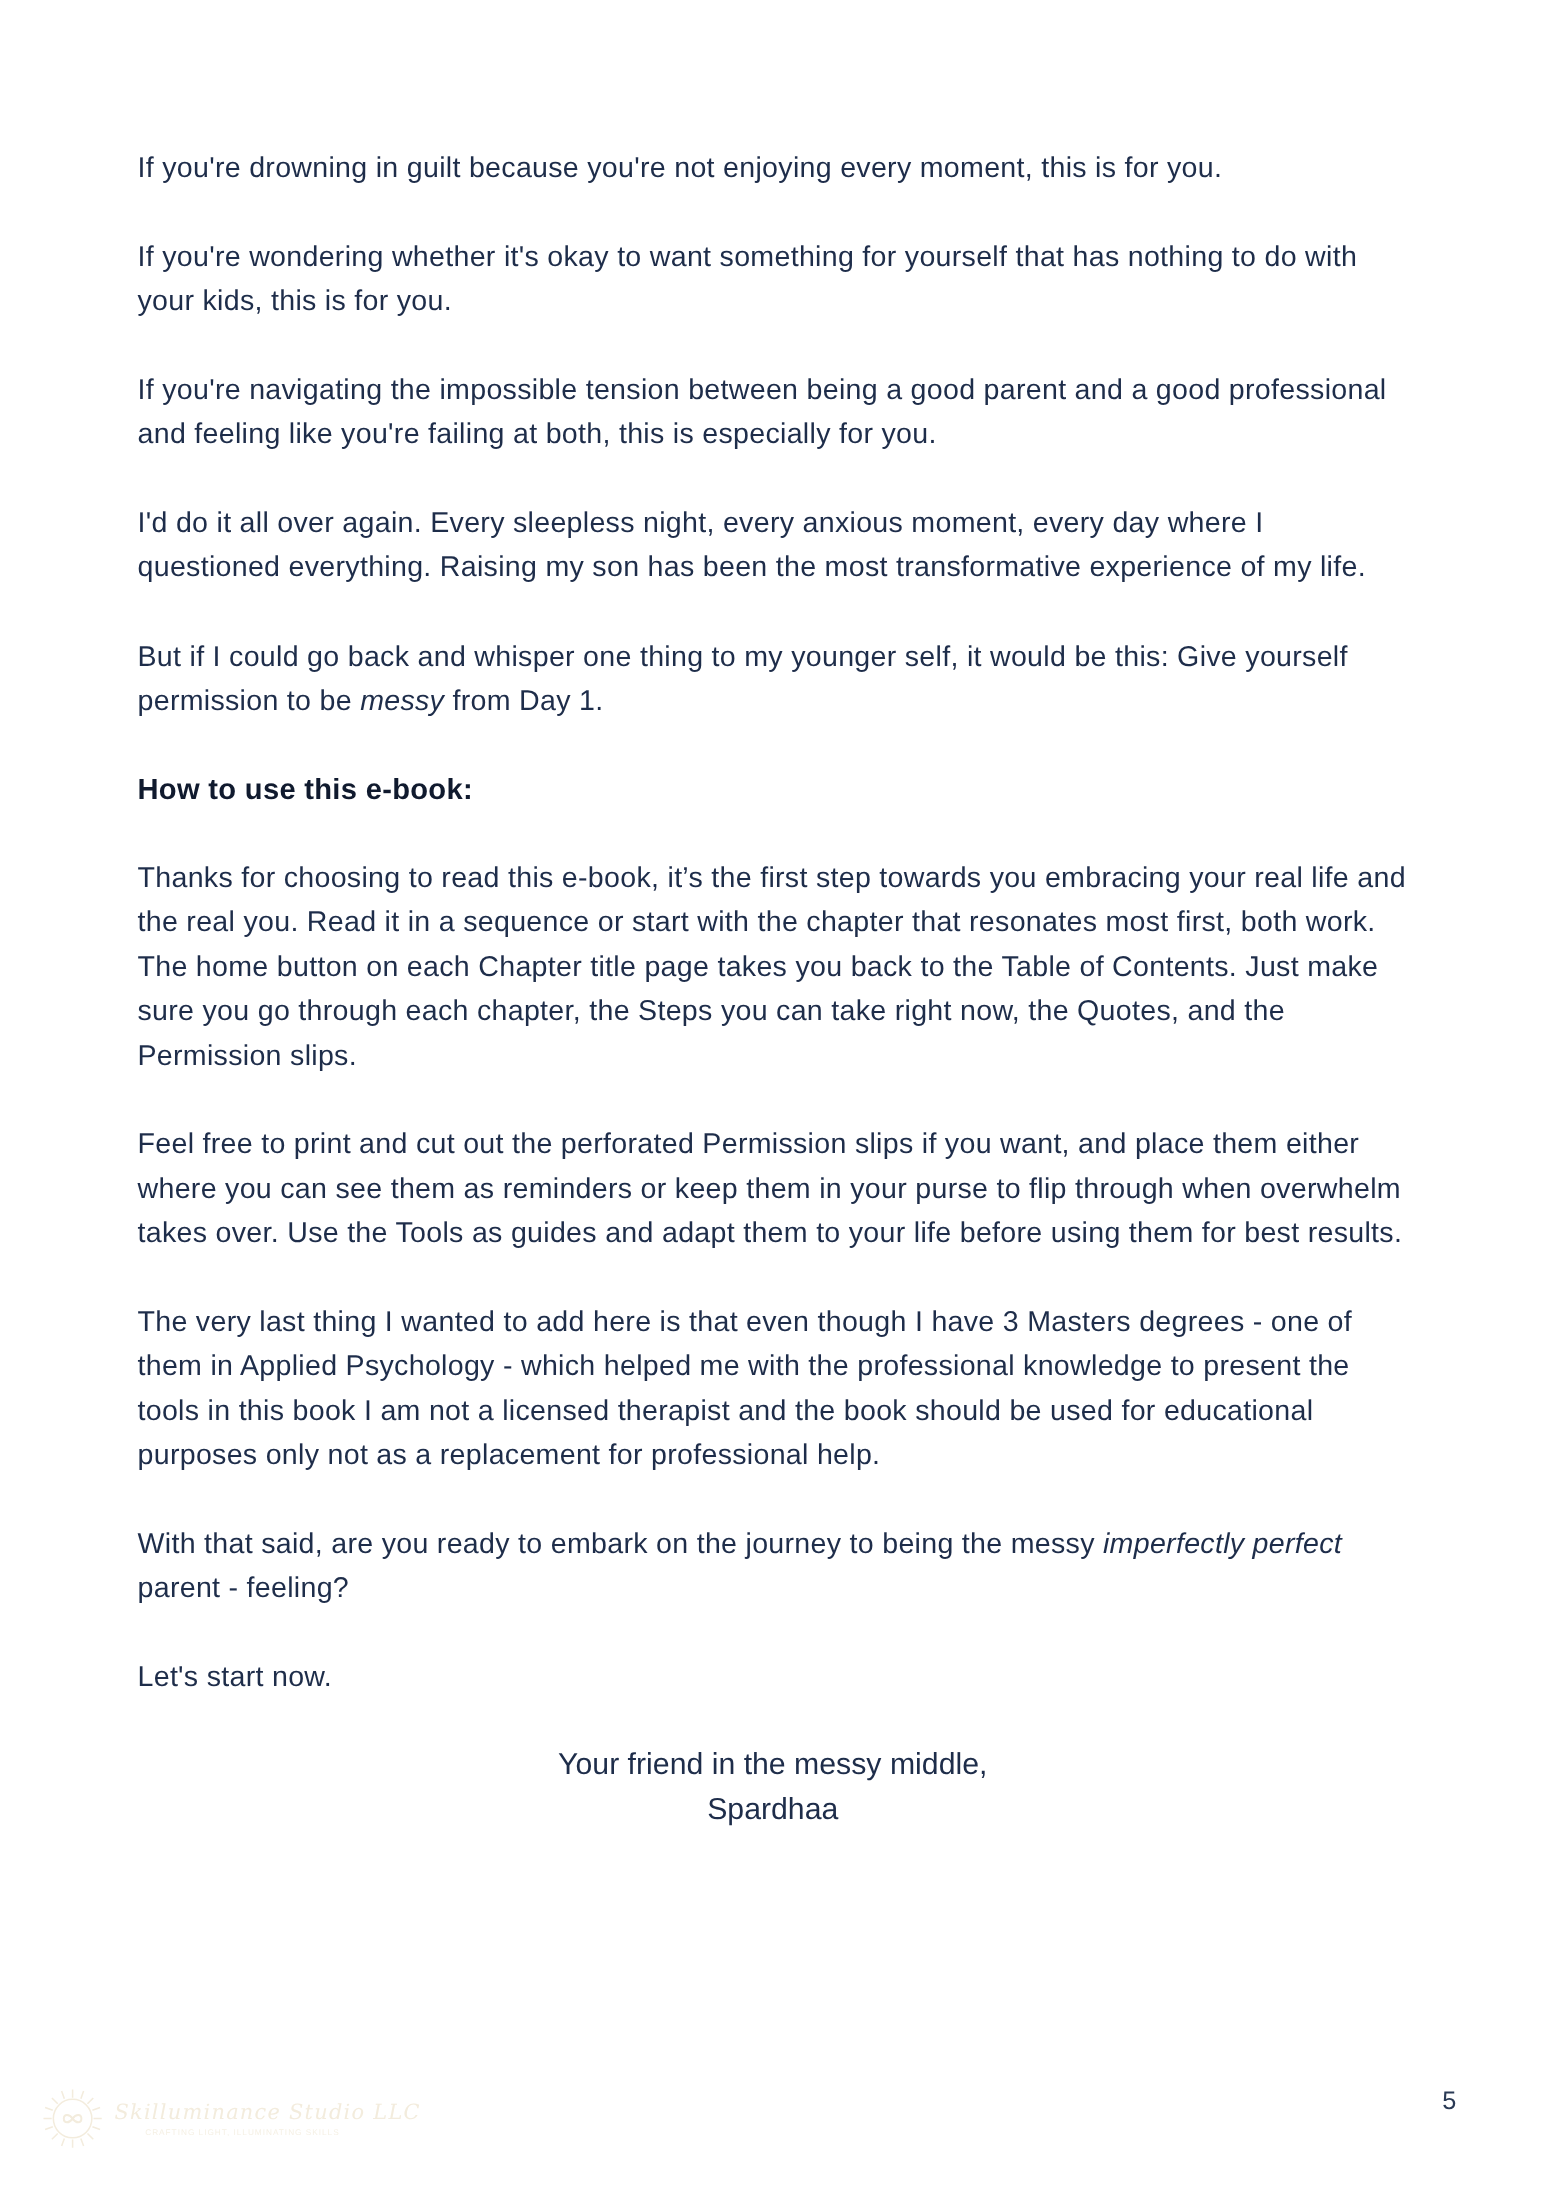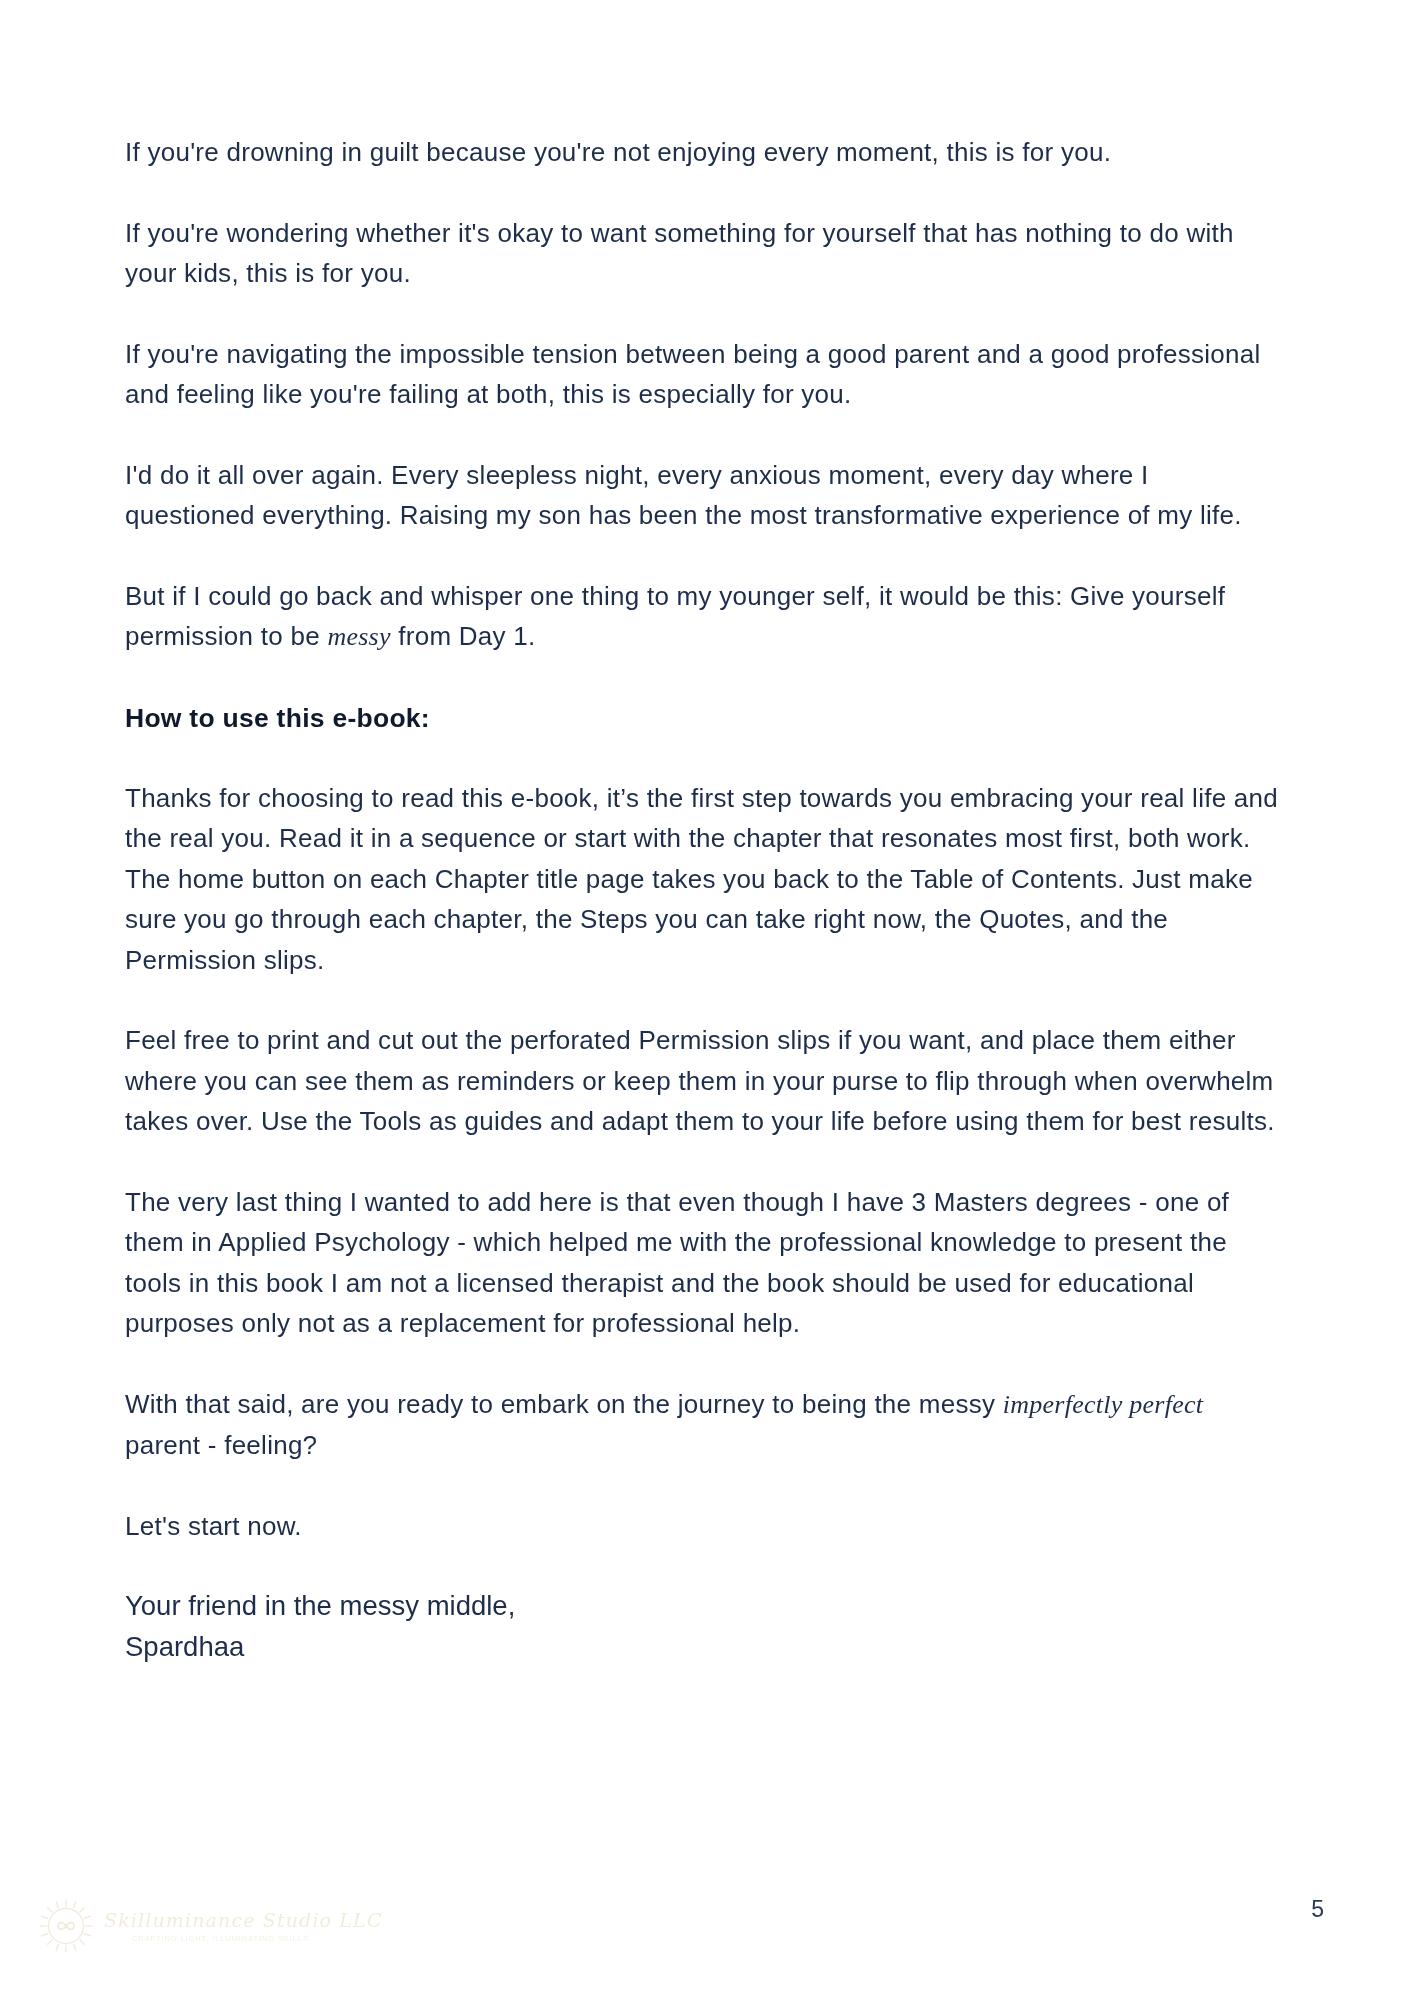--- a/index.html
+++ b/index.html
@@ -43,28 +43,28 @@
     color: #101a2e;
     font-size: 26.5px;
     line-height: 40px;
     font-weight: 700;
     margin: 0 0 40px 0;
     letter-spacing: 0.01em;
   }
 
   .para em, .em {
     font-style: italic;
-    font-family: Liberation Serif, serif;
   }
 
   .signature {
     color: #1e2d4a;
     font-size: 27.5px;
     line-height: 40.5px;
     margin: 0;
+    text-align: center;
   }
 
   
   .footer {
     position: absolute;
     left: 0;
     top: 1880px;
     width: 1414px;
     height: 120px;
   }

